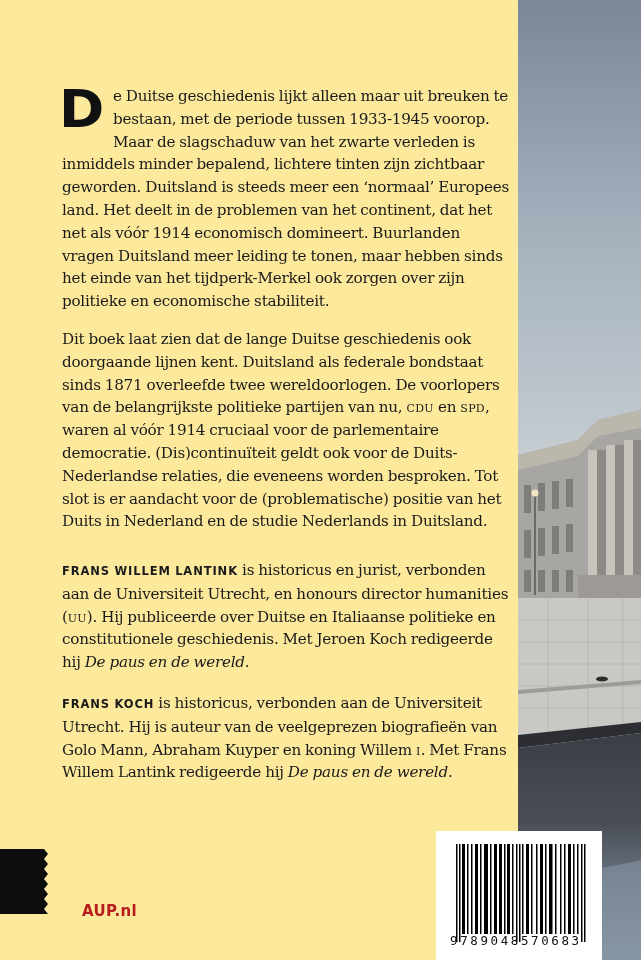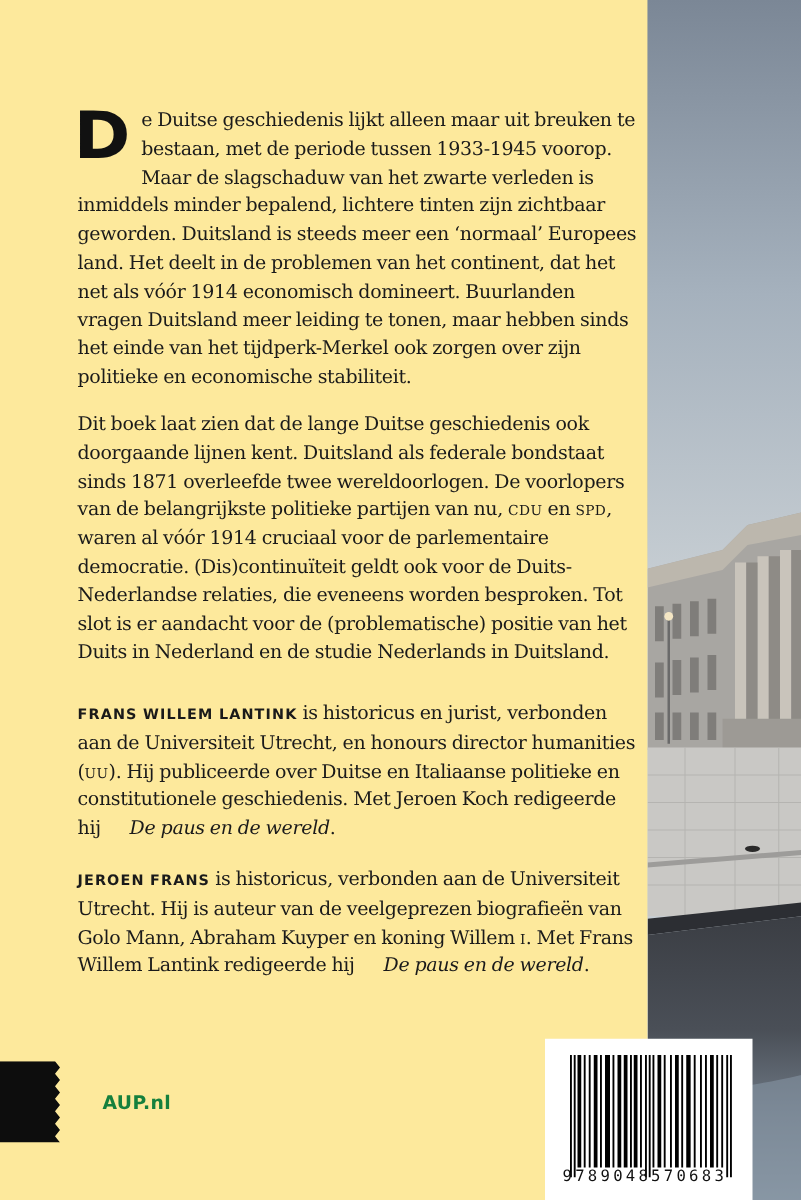--- a/index.html
+++ b/index.html
@@ -27,39 +27,39 @@
       float: left; font-family: "DejaVu Sans", "Liberation Sans", sans-serif;
       font-weight: 900; font-size: 52px; line-height: 40px;
       height: 42px; margin: 4px 10px 0 -2px; color: #111;
       transform: scaleX(1.05);
     }
     .sc { font-variant: small-caps; text-transform: lowercase; letter-spacing: 0.3px; text-align: center; }
     .name {
       font-family: "DejaVu Sans", "Liberation Sans", sans-serif; font-weight: bold;
       font-size: 11.5px; letter-spacing: 0.9px; text-align: center;
     }
-    em { font-style: italic; margin-left: 19px; }
+    em { font-style: italic; }
     .barcode-box {
       position: absolute; left: 436px; top: 784px; width: 166px; height: 129px;
       background: #fff;
       margin-top: 47px;
     }
     .barcode-svg { position: absolute; left: 20px; top: 13px; }
     .barcode-num {
       position: absolute; left: 14px; top: 102px; width: 148px;
       font-family: "DejaVu Sans Mono", "Liberation Mono", monospace;
       font-size: 12.5px; letter-spacing: 2.6px; color: #111; white-space: nowrap;
     }
     .logo {
       position: absolute; left: 0; top: 849px; width: 50px; height: 65px;
     }
     .site {
-      position: absolute; left: 82px; top: 873px;
+      position: absolute; left: 82px; top: 902px;
       font-family: "DejaVu Sans", "Liberation Sans", sans-serif;
-      font-weight: bold; font-size: 15px; color: #15803d; letter-spacing: 0.3px;
+      font-weight: bold; font-size: 15px; color: #b91c1c; letter-spacing: 0.3px;
     }
   </style>
 </head>
 <body>
 
 <div class="panel"></div>
 
 <div class="photo">
   <svg width="123" height="960" viewBox="0 0 123 960" style="position:absolute;left:0;top:0">
     <defs>
@@ -143,21 +143,21 @@
 </div>
 
 <div class="text-block" style="top:559px;">
   <p>
     <span class="name">FRANS WILLEM LANTINK</span><span> is historicus en jurist, verbonden aan de Universiteit Utrecht, en honours director humanities (</span><span class="sc">UU</span><span>). Hij publiceerde over Duitse en Italiaanse politieke en constitutionele geschiedenis. Met Jeroen Koch redigeerde hij </span><em>De paus en de wereld</em><span>.</span>
   </p>
 </div>
 
 <div class="text-block" style="top:692px;">
   <p>
-    <span class="name">JEROEN FRANS</span><span> is historicus, verbonden aan de Universiteit Utrecht. Hij is auteur van de veelgeprezen biografieën van Golo Mann, Abraham Kuyper en koning Willem </span><span class="sc">I</span><span>. Met Frans Willem Lantink redigeerde hij </span><em>De paus en de wereld</em><span>.</span>
+    <span class="name">FRANS KOCH</span><span> is historicus, verbonden aan de Universiteit Utrecht. Hij is auteur van de veelgeprezen biografieën van Golo Mann, Abraham Kuyper en koning Willem </span><span class="sc">I</span><span>. Met Frans Willem Lantink redigeerde hij </span><em>De paus en de wereld</em><span>.</span>
   </p>
 </div>
 
 <div class="barcode-box">
   <svg class="barcode-svg" width="134" height="98" viewBox="0 0 134 98">
     <g fill="#000">
       <rect x="0" y="0" width="1.5" height="98"></rect>
         <rect x="3" y="0" width="1.5" height="98"></rect>
       <rect x="6" y="0" width="3" height="90"></rect>
         <rect x="11" y="0" width="1.5" height="90"></rect>

